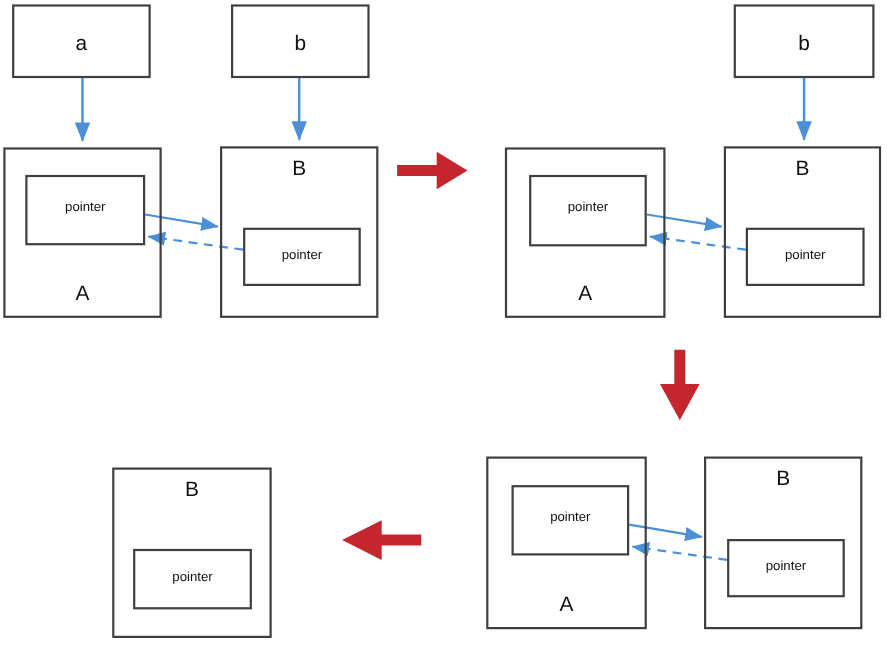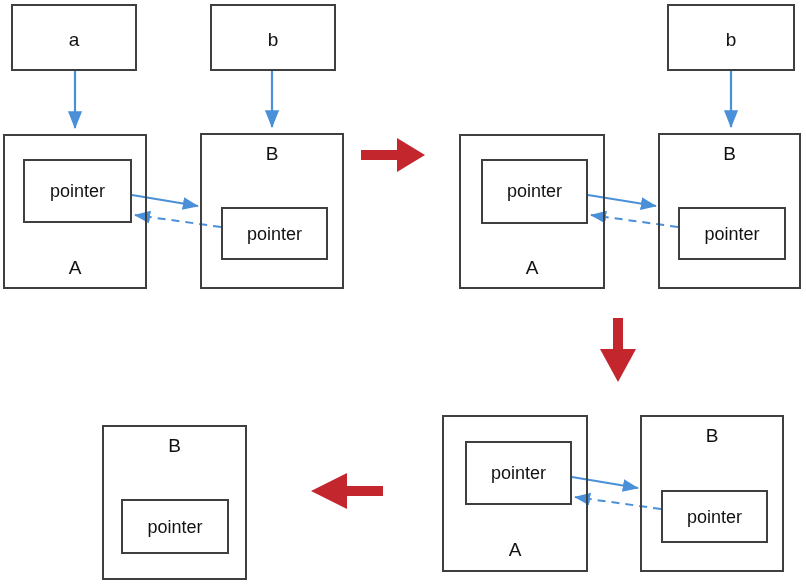--- a/index.html
+++ b/index.html
@@ -33,21 +33,21 @@
   .node-label {
     position: absolute;
     text-align: center;
     font-size: 19px;
     color: #111111;
     line-height: 1;
     white-space: nowrap;
     font-family: "Liberation Sans", sans-serif;
   }
   .pointer-label {
-    font-size: 18px;
+    font-size: 12px;
   }
 </style>
 </head>
 <body>
 
 <div id="canvas">
 
   <svg class="svg-layer" viewBox="0 0 806 586" xmlns="http://www.w3.org/2000/svg">
     <defs>
       <marker id="bluehead" markerWidth="9" markerHeight="9" refX="7.6" refY="3.2" orient="auto" markerUnits="strokeWidth">

